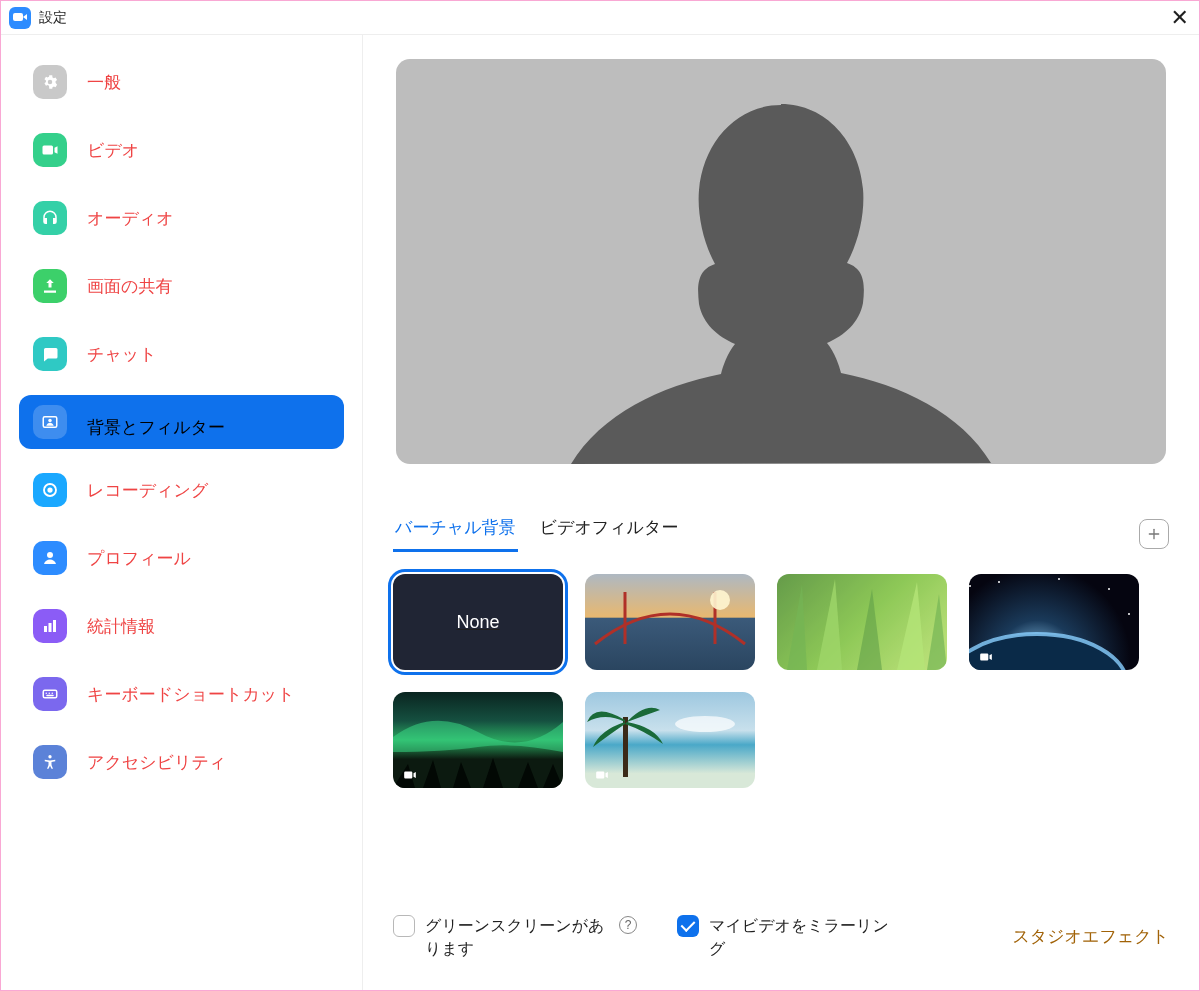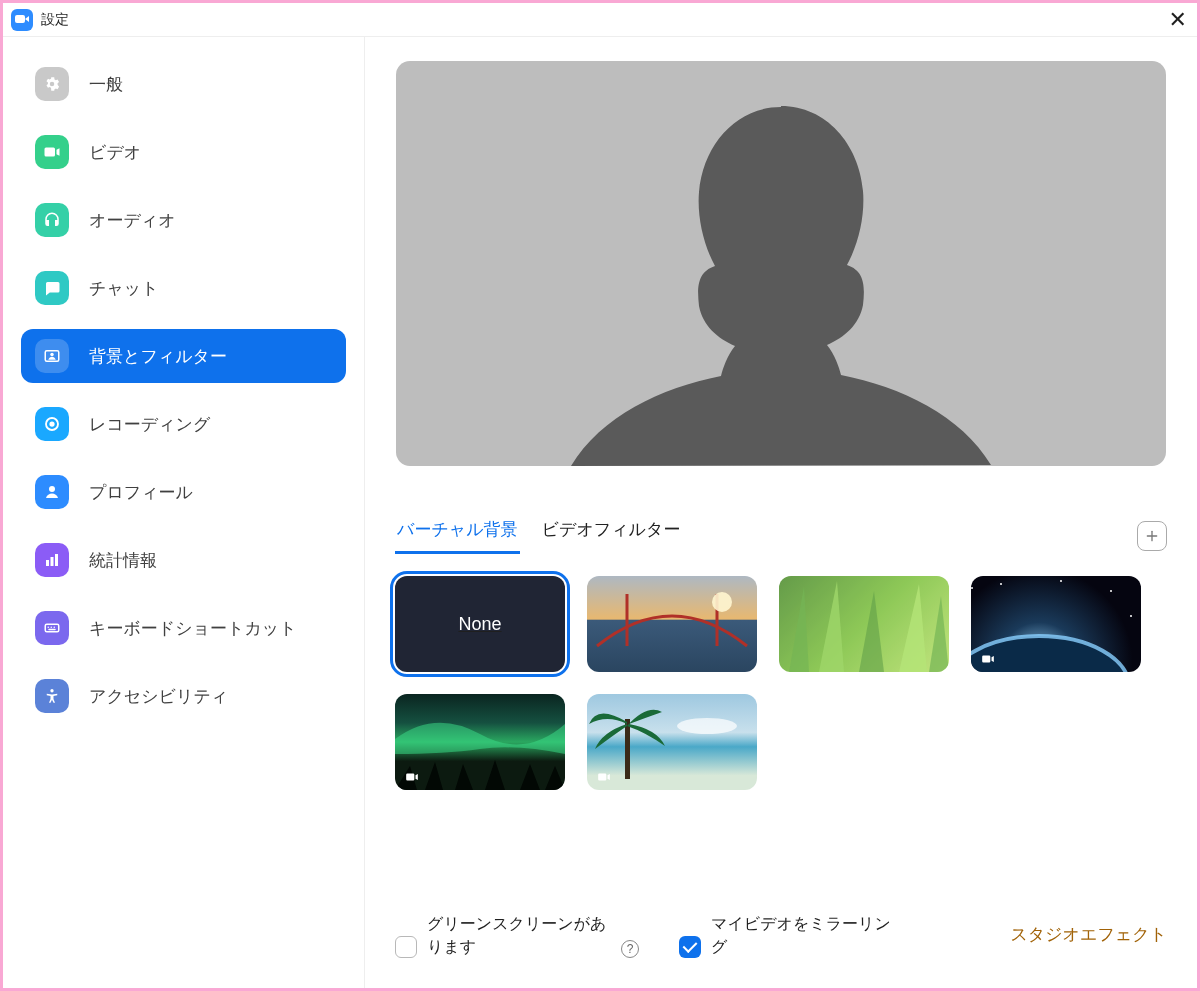--- a/index.html
+++ b/index.html
@@ -5,21 +5,21 @@
   * { box-sizing: border-box; margin: 0; padding: 0; }
   body {
     font-family: -apple-system, BlinkMacSystemFont, "Segoe UI", "Helvetica Neue", Arial, sans-serif;
     background: #fff;
     width: 1200px;
     height: 991px;
     overflow: hidden;
     font-size: 15px;
     color: #1f1f1f;
   }
-  .window { display:flex; flex-direction:column; height:991px; border:3px solid #f9a8d4; }
+  .window { display:flex; flex-direction:column; height:991px; border:1px solid #f9a8d4; }
   .titlebar {
     display:flex; align-items:center; justify-content:space-between;
     height:34px; padding:0 10px 0 8px; border-bottom:1px solid #eee;
     font-size:14px;
   }
   .titlebar-left { display:flex; align-items:center; gap:8px; }
   .app-icon {
     width:22px; height:22px; border-radius:6px;
     background:#2d8cff; position:relative;
   }
@@ -33,23 +33,23 @@
     border-right:4px solid #fff;
   }
   .close-x { font-size:22px; line-height:1; cursor:pointer; font-weight:300; width:30px; text-align:right;}
   .body-split { display:flex; flex:1; min-height:0; }
   .sidebar {
     width:362px; border-right:1px solid #eee; padding:20px 18px;
   }
   .nav-item {
     display:flex; align-items:center; gap:20px;
     padding:10px 14px; border-radius:12px; cursor:pointer;
-    font-size:17px; color:#404040; margin-bottom:14px;
-  }
-  .nav-item.active { background:#0e71ec; color:#ffffff; }
+    font-size:17px; color:#ef4444; margin-bottom:14px;
+  }
+  .nav-item.active { background:#0e71ec; color:#000000;align-items:flex-end; }
   .nav-icon {
     width:34px; height:34px; border-radius:10px;
     display:flex; align-items:center; justify-content:center; color:#fff;
     flex-shrink:0;
   }
   .nav-icon svg { width:18px; height:18px; }
   .main {
     flex:1; padding:24px 30px 10px 30px; display:flex; flex-direction:column;
     min-width:0;
   }
@@ -86,21 +86,21 @@
   .bg-item.selected { outline:3px solid #0e71ec; outline-offset:2px; }
   .bg-label { color:#fff; z-index:2; }
   .vid-badge {
     position:absolute; left:8px; bottom:6px; width:18px; height:14px;
     z-index:3;
   }
   .footer {
     margin-top:auto; display:flex; align-items:flex-start; gap:10px;
     padding:0 0 20px 0; font-size:16px;
   }
-  .check-group { display:flex; align-items:flex-end; gap:10px; }
+  .check-group { display:flex; align-items:flex-start; gap:10px; }
   .check {
     width:22px; height:22px; border-radius:6px; flex-shrink:0;
     display:flex; align-items:center; justify-content:center; cursor:pointer;
     margin-top:1px;
   }
   .check.unchecked { border:1.5px solid #b8b8b8; background:#fff; }
   .check.checked { background:#0e71ec; }
   .check.checked::after {
     content:""; width:6px; height:11px; border:solid #fff;
     border-width:0 2.5px 2.5px 0; transform:rotate(45deg); margin-top:-3px;
@@ -154,20 +154,28 @@
 
       <div class="nav-item">
         <div class="nav-icon" style="background:#34d0a7">
           <svg viewBox="0 0 24 24" fill="#fff">
               <path d="M12 2a9 9 0 00-9 9v6a3 3 0 003 3h2v-8H5v-1a7 7 0 0114 0v1h-3v8h2a3 3 0 003-3v-6a9 9 0 00-9-9z"></path>
             </svg>
         </div>
         <span>オーディオ</span>
       </div>
 
+      <div class="nav-item">
+        <div class="nav-icon" style="background:#3cd06a">
+          <svg viewBox="0 0 24 24" fill="#fff">
+              <path d="M12 3l5 5h-3v6h-4V8H7z M4 18h16v3H4z"></path>
+            </svg>
+        </div>
+        <span>画面の共有</span>
+      </div>
 
       <div class="nav-item">
         <div class="nav-icon" style="background:#2fc9c4">
           <svg viewBox="0 0 24 24" fill="#fff">
               <path d="M4 4h16a2 2 0 012 2v10a2 2 0 01-2 2H9l-5 4V6a2 2 0 012-2z"></path>
             </svg>
         </div>
         <span>チャット</span>
       </div>
 

